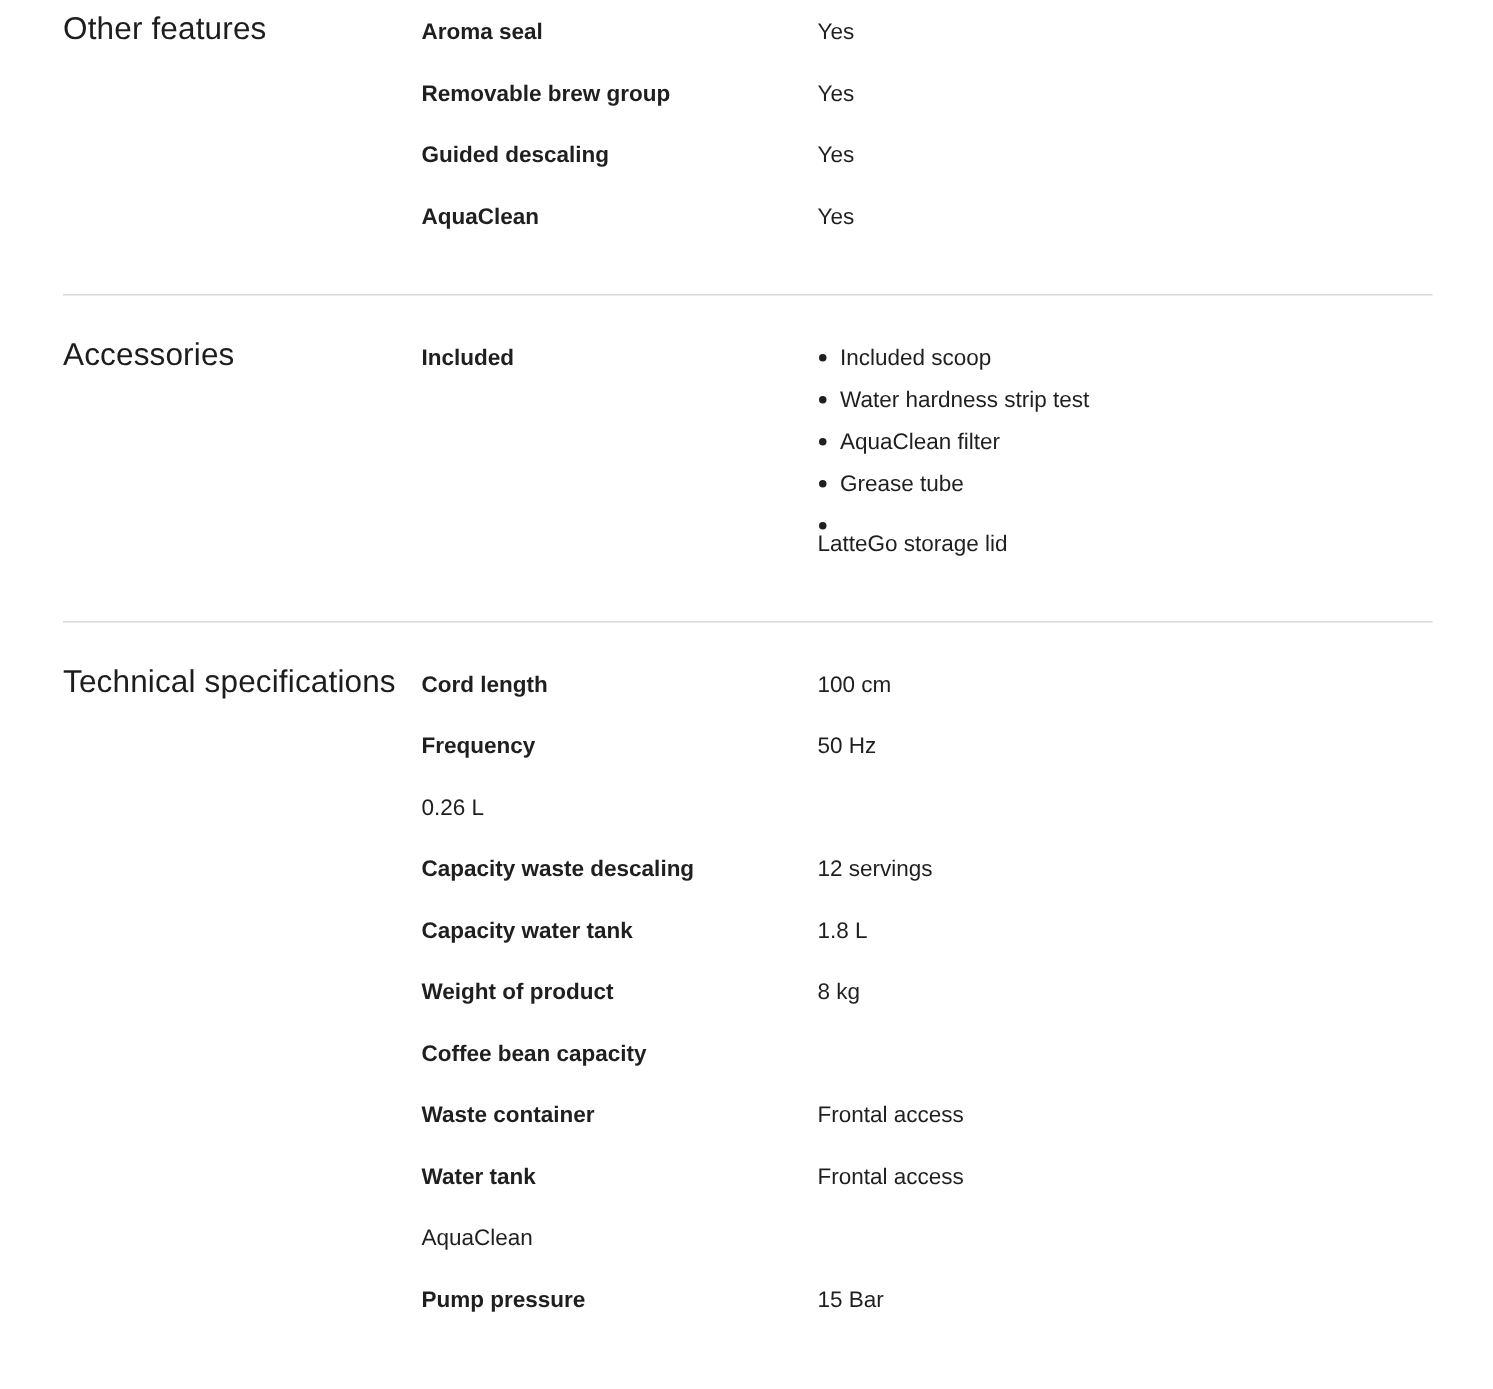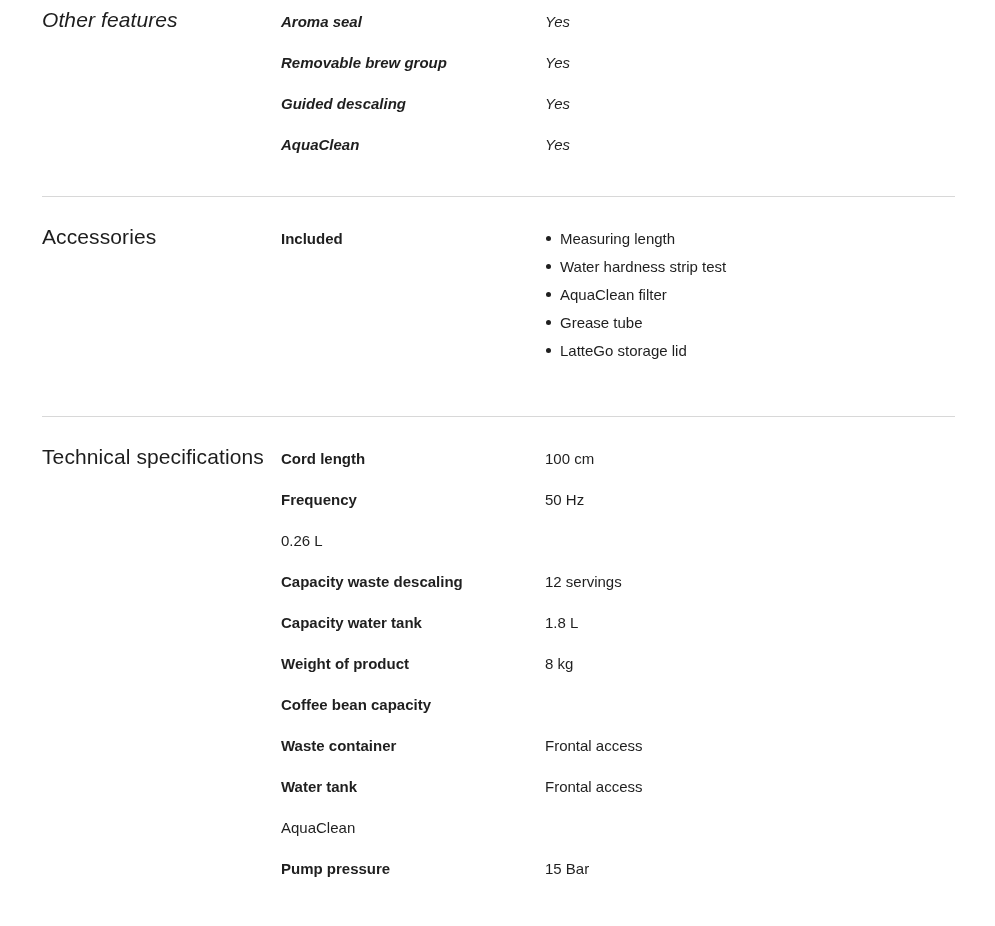--- a/index.html
+++ b/index.html
@@ -16,21 +16,20 @@
   }
   .section {
     display: flex;
     align-items: flex-start;
     padding: 28px 0 42px 0;
     border-top: 1px solid #d8d8d8;
   }
   .section:first-child {
     border-top: none;
     padding-top: 8px;
-    font-style: italic;
   }
   .section-title {
     flex: 0 0 239px;
     font-size: 21px;
     font-weight: 400;
     letter-spacing: 0.1px;
     color: #1d1d1d;
     line-height: 1.15;
     padding-right: 16px;
   }
@@ -56,21 +55,21 @@
     line-height: 19px;
   }
   .bullet-list { list-style: none; }
   .bullet-item {
     display: flex;
     align-items: flex-start;
     font-size: 15px;
     line-height: 19px;
     margin-bottom: 9px;
   }
-  .bullet-item:last-child { margin-bottom: 14px; }
+  .bullet-item:last-child { margin-bottom: 0; flex-direction: column; }
   .bullet-dot {
     flex: 0 0 auto;
     width: 5px;
     height: 5px;
     border-radius: 50%;
     background: #1f1f1f;
     margin: 7px 9px 0 1px;
   }
 </style>
 </head>
@@ -102,21 +101,21 @@
 
   <section class="section">
     <h2 class="section-title">Accessories</h2>
     <div class="rows">
       <div class="spec-row">
         <div class="spec-label">Included</div>
         <div class="spec-value">
           <ul class="bullet-list">
             <li class="bullet-item">
               <span class="bullet-dot"></span>
-              <span>Measuring length</span>
+              <span>Included scoop</span>
             </li>
             <li class="bullet-item">
               <span class="bullet-dot"></span>
               <span>Water hardness strip test</span>
             </li>
             <li class="bullet-item">
               <span class="bullet-dot"></span>
               <span>AquaClean filter</span>
             </li>
             <li class="bullet-item">

